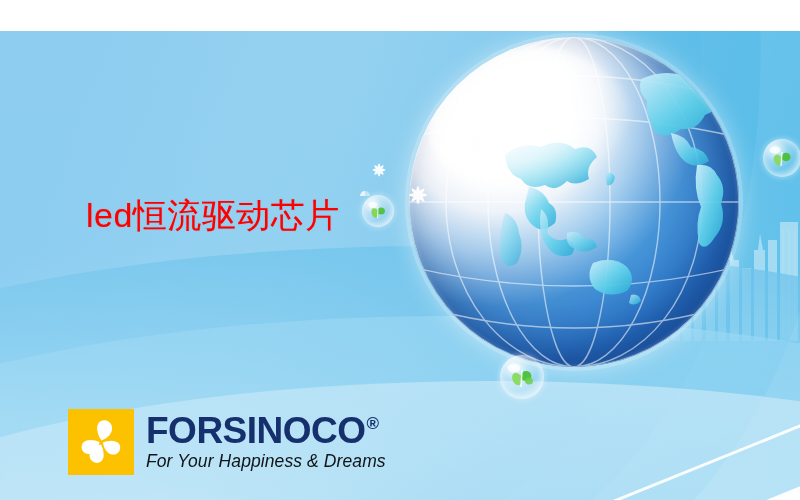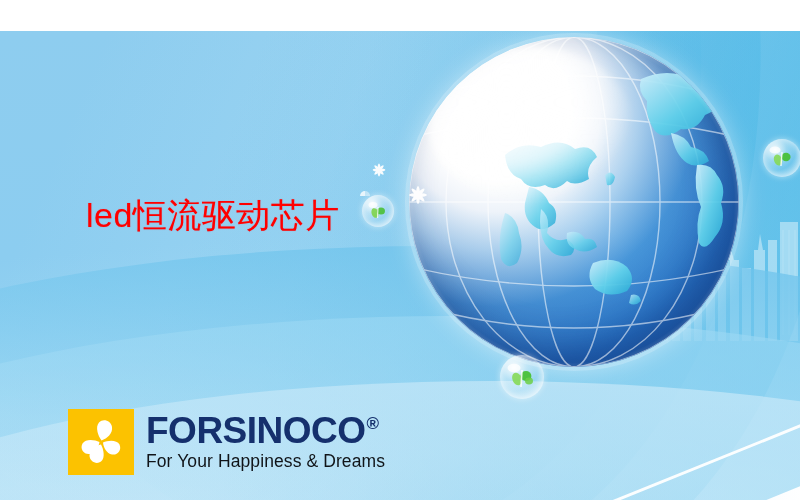--- a/index.html
+++ b/index.html
@@ -221,20 +221,21 @@
     margin-left: 1px;
     margin-top: 2px;
     color: #15306d;
   }
   #logo-tagline {
     color: #101418;
     font-size: 17.5px;
     line-height: 21px;
     margin-top: 2px;
     letter-spacing: 0.1px;
+    font-style: italic;
   }
 </style>
 </head>
 <body>
 
 <div id="banner">
 
   <div class="sweep sweep-a"></div>
   <div class="sweep sweep-b"></div>
   <div class="sweep sweep-c"></div>

